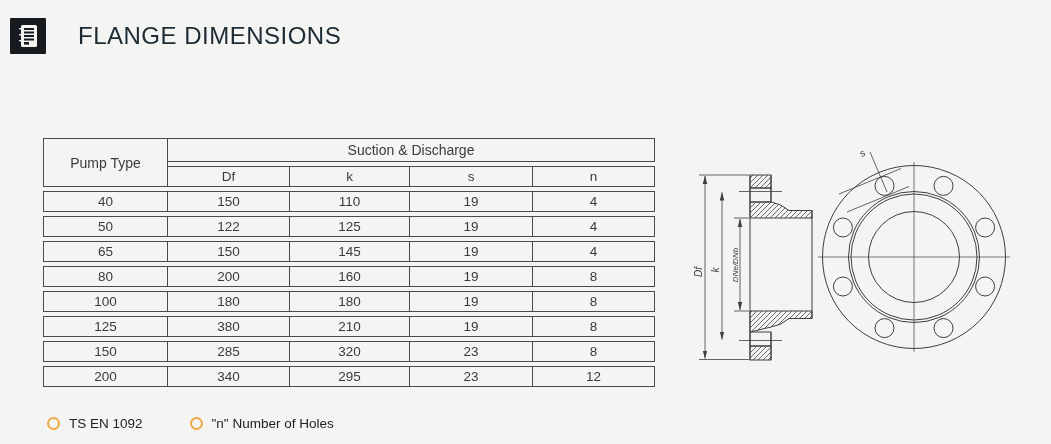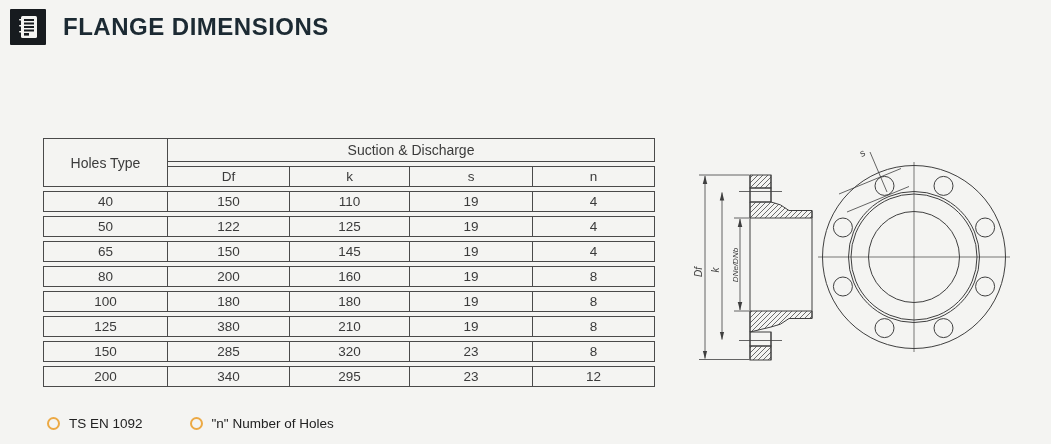--- a/index.html
+++ b/index.html
@@ -6,21 +6,21 @@
   .stage{
     position:relative;
     width:1051px;height:444px;
     background:#F4F4F2;
     font-family:"Liberation Sans", sans-serif;
     overflow:hidden;
   }
   
   .header{position:absolute;left:10px;top:9px;display:flex;align-items:center;gap:17px;}
   .hdr-icon{width:36px;height:36px;background:#171B1F;display:flex;align-items:center;justify-content:center;border-radius:1px;flex:0 0 auto;}
-  .title{font-size:24px;font-weight:700;color:#1C2A33;letter-spacing:.5px;margin:0;line-height:1;}
+  .title{font-size:24px;font-weight:400;color:#1C2A33;letter-spacing:.5px;margin:15px;line-height:1;}
   
   .tblwrap{position:absolute;left:43px;top:134px;}
   .tbl{border-collapse:separate;border-spacing:0 4px;width:612px;table-layout:fixed;font-size:13.5px;color:#3B3B3B;}
   .tbl th,.tbl td{
     border:1px solid #4A4A4A;border-left:none;
     font-weight:normal;text-align:center;vertical-align:middle;
     height:19px;padding:0;font-size:13.5px;
   }
   .tbl .first{border-left:1px solid #4A4A4A;}
   .tbl thead tr:first-child th{height:22px;font-size:14px;}
@@ -59,21 +59,21 @@
     <table class="tbl">
       <colgroup>
         <col style="width:125px">
           <col style="width:122px">
           <col style="width:120px">
           <col style="width:123px">
           <col style="width:122px">
       </colgroup>
       <thead>
         <tr>
-          <th rowspan="2" class="first">Holes Type</th>
+          <th rowspan="2" class="first">Pump Type</th>
           <th colspan="4">Suction &amp; Discharge</th>
         </tr>
         <tr class="sub">
           <th>Df</th>
           <th>k</th>
           <th>s</th>
           <th>n</th>
         </tr>
       </thead>
       <tbody>

